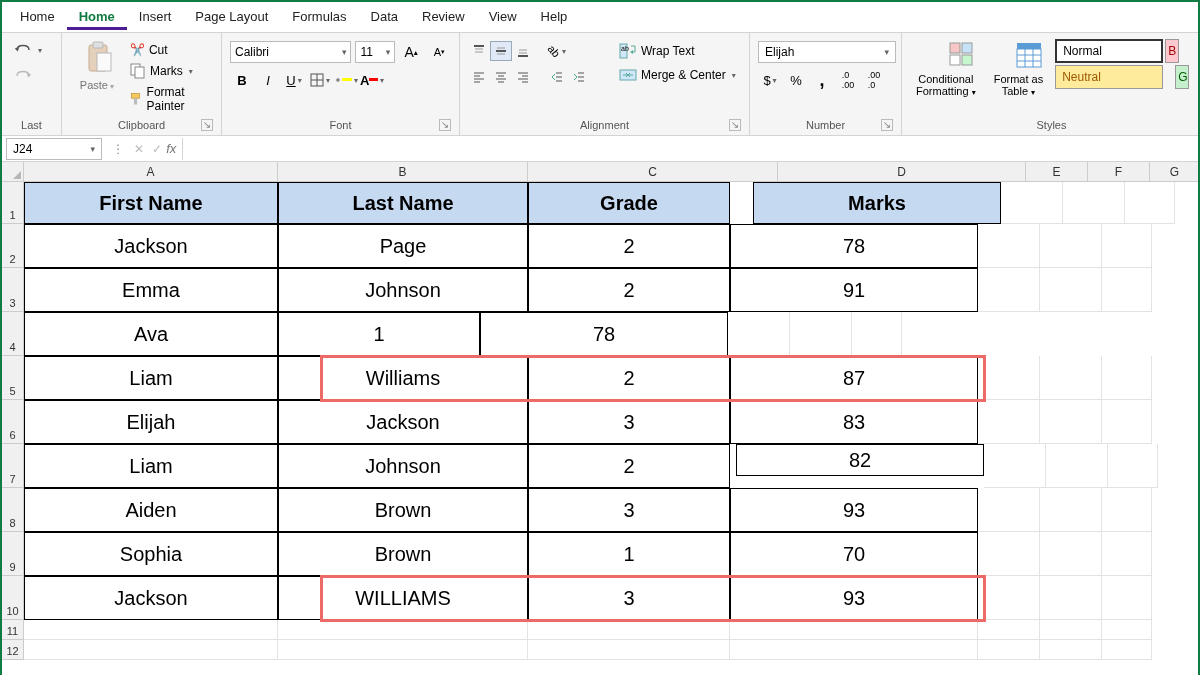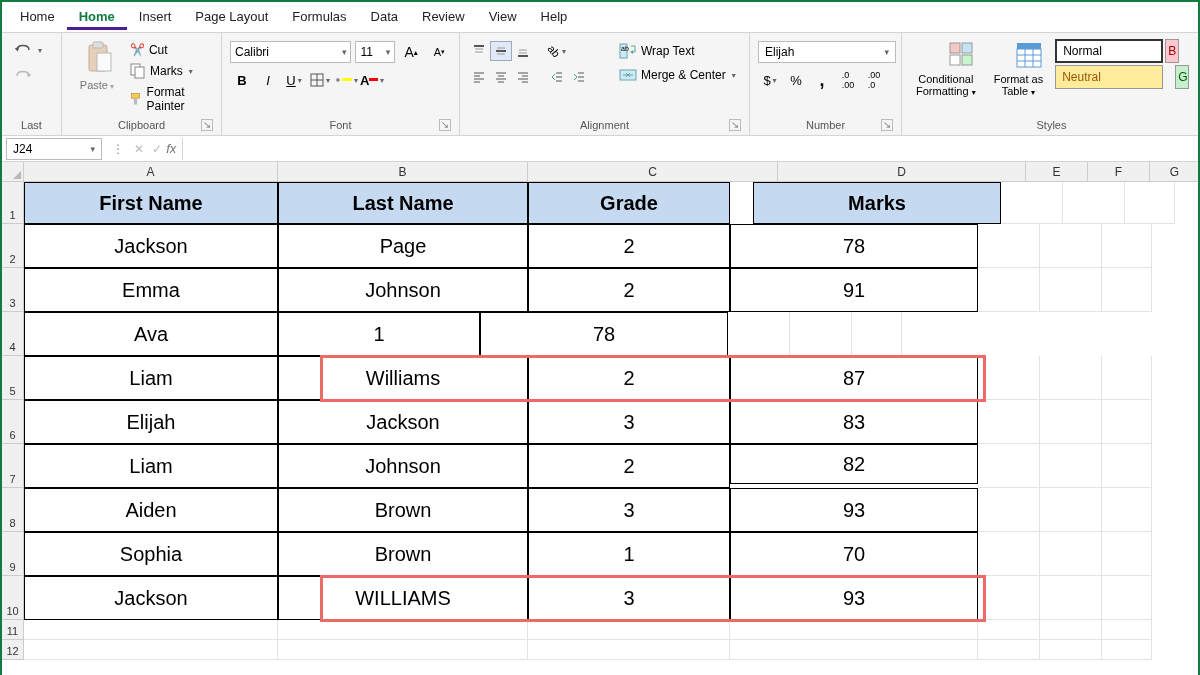--- a/index.html
+++ b/index.html
@@ -435,21 +435,21 @@
           <div class="cell d tcell" style="height: 44px;">83</div>
           <div class="cell e" style="height: 44px;"></div>
           <div class="cell f" style="height: 44px;"></div>
           <div class="cell g" style="height: 44px;"></div>
         </div>
         <div class="row">
           <div class="rh" style="height: 44px;">7</div>
           <div class="cell a tcell" style="height: 44px;">Liam</div>
           <div class="cell b tcell" style="height: 44px;">Johnson</div>
           <div class="cell c tcell" style="height: 44px;">2</div>
-          <div class="cell d tcell" style="height: 40px;">82</div>
+          <div class="cell d tcell" style="height: 32px; margin-left: 6px;">82</div>
           <div class="cell e" style="height: 44px;"></div>
           <div class="cell f" style="height: 44px;"></div>
           <div class="cell g" style="height: 44px;"></div>
         </div>
         <div class="row">
           <div class="rh" style="height: 44px;">8</div>
           <div class="cell a tcell" style="height: 44px;">Aiden</div>
           <div class="cell b tcell" style="height: 44px;">Brown</div>
           <div class="cell c tcell" style="height: 44px;">3</div>
           <div class="cell d tcell" style="height: 44px;">93</div>

